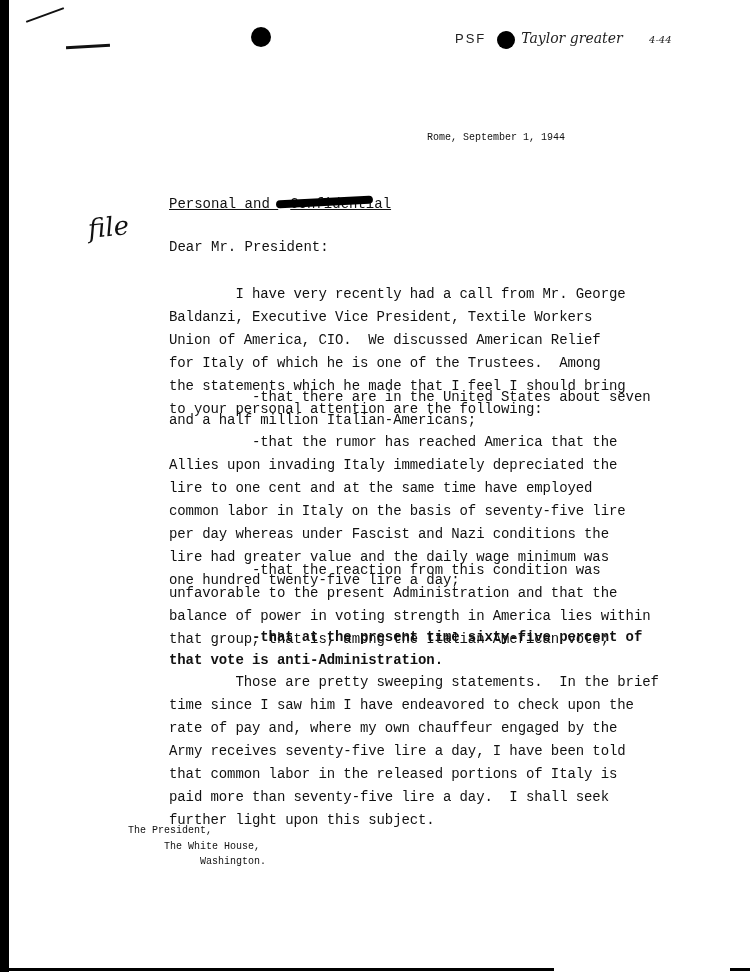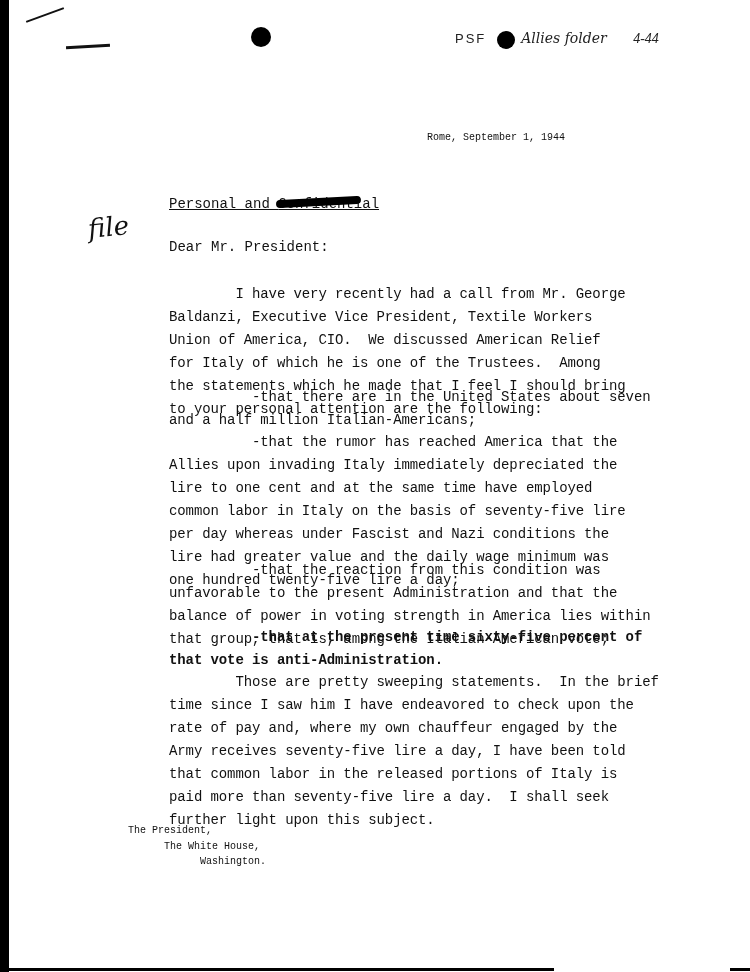--- a/index.html
+++ b/index.html
@@ -19,25 +19,25 @@
     position: absolute; left: 105px; top: 86px; width: 290px;
     text-align: center; font-family: "Liberation Sans", sans-serif;
     font-size: 8.5px; letter-spacing: 1.4px; line-height: 16px; color: #111;
   }
   .annotation {
     position: absolute; left: 455px; top: 30px;
     font-family: "DejaVu Serif", serif; font-style: italic; font-size: 14px; color: #222;
     white-space: nowrap;
   }
   .annotation .psf { font-style: normal; font-family: "Liberation Sans", sans-serif; font-size: 13px; letter-spacing: 2px; }
-  .annotation .num { font-size: 14px; margin-left: 22px; font-family: Liberation Serif, serif; }
+  .annotation .num { font-size: 10px; margin-left: 22px; }
 
   .date { position: absolute; left: 427px; top: 132px; font-size: 10px; }
   .salutation-head { position: absolute; left: 169px; top: 196px; font-size: 14px; text-decoration: underline; }
-  .salutation-head .struck { position: relative; }
+  .salutation-head .struck { position: relative; padding-left: 12px; }
   .salutation-head .struck::after {
     content: ""; position: absolute; left: -2px; right: 18px; top: 2px; height: 8px;
     background: #000; border-radius: 4px; transform: rotate(-3deg);
   }
   .handwriting {
     position: absolute; left: 88px; top: 212px; font-family: "DejaVu Serif", serif;
     font-style: italic; font-size: 26px; color: #111; transform: rotate(-6deg);
   }
   .greeting { position: absolute; left: 169px; top: 239px; font-size: 14px; }
 
@@ -62,21 +62,21 @@
 
 <div class="punch-hole"></div>
 <div class="punch-hole2"></div>
 
 <div class="letterhead">
 </div>
 
 <div class="annotation">
   <span class="psf">PSF</span>
   <span style="display:inline-block;width:26px;"></span>
-  <span>Allies folder</span>
+  <span>Taylor greater</span>
   <span class="num">4-44</span>
 </div>
 
 <div class="date">Rome, September 1, 1944</div>
 
 <div class="salutation-head"><span>Personal and </span><span class="struck">Confidential</span></div>
 
 <div class="handwriting">file</div>
 
 <div class="greeting">Dear Mr. President:</div>

